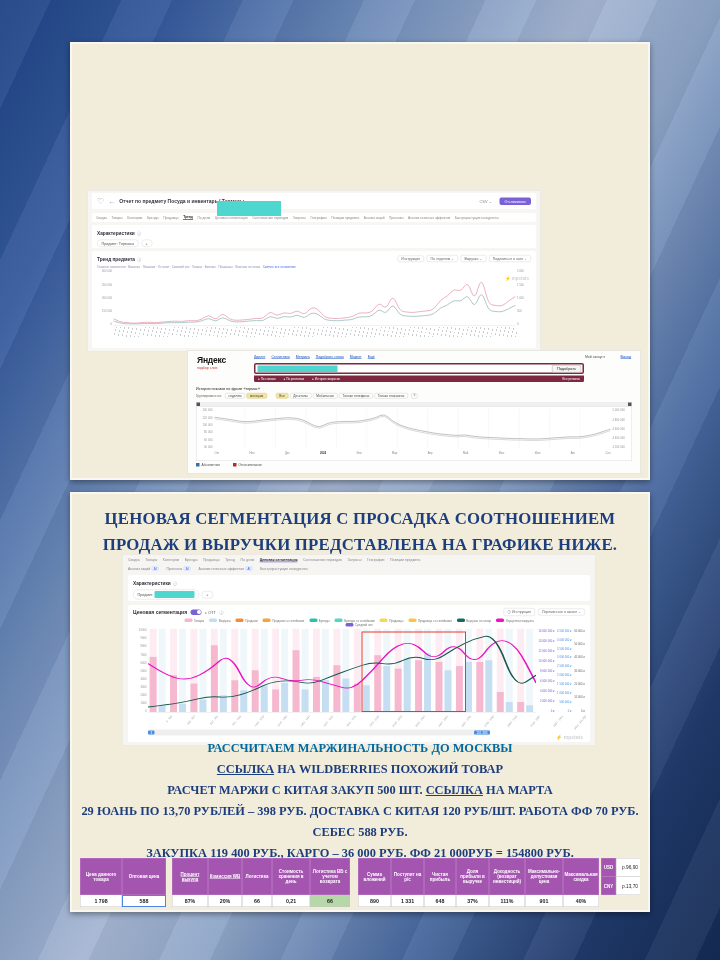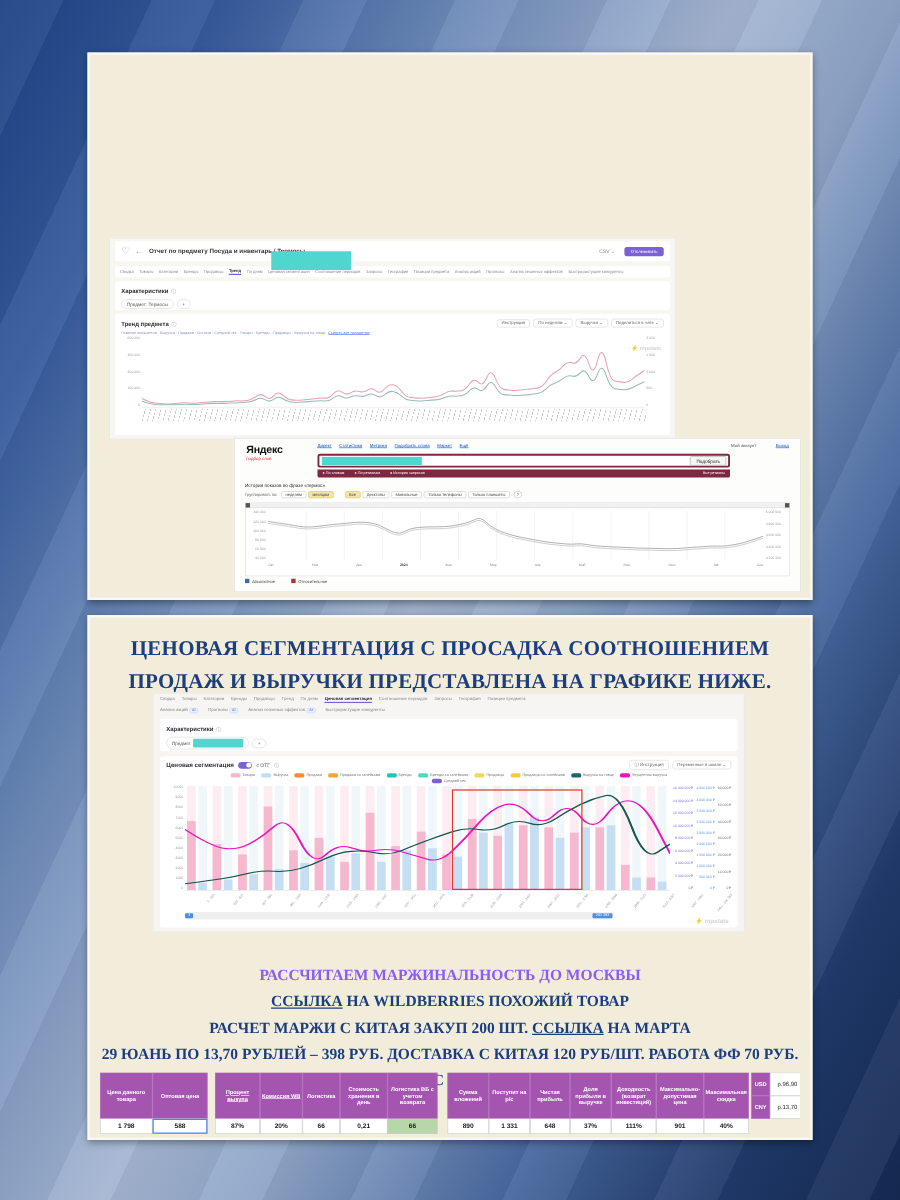--- a/index.html
+++ b/index.html
@@ -100,21 +100,21 @@
   #s3-redbox{position:absolute;left:55%;width:27%;top:6px;bottom:0;border:2.5px solid #e23b2e;box-sizing:border-box;}
   .rcol{display:flex;flex-direction:column;justify-content:space-between;font-size:5.5px;text-align:right;padding-left:5px;white-space:nowrap;}
   #s3-x{margin-left:30px;height:34px;display:flex;}
   #s3-x span{flex:1;font-size:5.2px;color:#999;transform:rotate(-50deg) translate(-4px,2px);transform-origin:top right;white-space:nowrap;text-align:right;}
   #s3-slider{margin:0 190px 0 30px;height:12px;background:#efefef;border-radius:5px;position:relative;display:flex;justify-content:space-between;align-items:center;}
   .sl-chip{background:#4a90e2;color:#fff;font-size:6px;border-radius:2px;padding:1px 5px;}
 
   
   #margin-block{position:absolute;top:244px;left:4px;right:4px;text-align:center;font-family:"Liberation Serif",serif;font-weight:bold;font-size:12.4px;color:#1d3e7e;}
   #margin-block .ln{height:21px;line-height:21px;white-space:nowrap;}
-  #margin-block .red{color:#8b5cf6;margin-top:32px;}
+  #margin-block .red{color:#0369a1;}
   .ulink{text-decoration:underline;}
 
   
   #calc-table{position:absolute;left:8px;right:8px;top:364px;height:54px;overflow:hidden;}
   #calc-inner{width:1128px;height:108px;transform:scale(.5);transform-origin:0 0;position:relative;}
   .trow{display:flex;}
   .th,.td{box-sizing:border-box;overflow:hidden;}
   .th{background:#a455b0;color:#fff;border:1px solid #b97cc3;height:74px;font-size:9px;line-height:10.5px;font-weight:bold;display:flex;align-items:center;justify-content:center;text-align:center;padding:2px 2px;}
   .td{background:#fff;border:1px solid #c9c9c9;border-top:none;height:24px;font-size:10.5px;font-weight:bold;color:#222;display:flex;align-items:center;justify-content:center;}
   .th.sp,.td.sp{background:transparent;border:none;}
@@ -578,23 +578,24 @@
           <span class="sl-chip">251 383</span>
         </div>
         <div class="watermark" style="right:14px;bottom:4px;font-size:10px;"><span>⚡</span> <span>mpstats</span></div>
       </div>
     </div>
   </div>
 
   <div id="margin-block">
     <div class="ln red">РАССЧИТАЕМ МАРЖИНАЛЬНОСТЬ ДО МОСКВЫ</div>
     <div class="ln"><span class="ulink">ССЫЛКА</span><span> НА WILDBERRIES ПОХОЖИЙ ТОВАР</span></div>
-    <div class="ln"><span>РАСЧЕТ МАРЖИ С КИТАЯ ЗАКУП 200 ШТ.  </span><span class="ulink">ССЫЛКА</span><span> НА МАРТА</span></div>
+    <div class="ln"><span>РАСЧЕТ МАРЖИ С КИТАЯ ЗАКУП 500 ШТ.  </span><span class="ulink">ССЫЛКА</span><span> НА МАРТА</span></div>
     <div class="ln">29 ЮАНЬ ПО 13,70 РУБЛЕЙ – 398 РУБ. ДОСТАВКА С КИТАЯ 120 РУБ/ШТ. РАБОТА ФФ 70 РУБ.</div>
     <div class="ln">СЕБЕС 588 РУБ.</div>
+    <div class="ln">ЗАКУПКА 119 400 РУБ., КАРГО – 36 000 РУБ. ФФ 21 000РУБ = 154800 РУБ.</div>
   </div>
 
   <div id="calc-table">
     <div id="calc-inner">
       <div class="trow">
 
       <div class="th" style="width: 84px; flex: 0 0 84px;">Цена данного товара</div>
           <div class="th" style="width: 88px; flex: 0 0 88px;">Оптовая цена</div>
           <div class="th sp" style="width: 12px; flex: 0 0 12px;"></div>
           <div class="th und" style="width: 72px; flex: 0 0 72px;">Процент выкупа</div>

